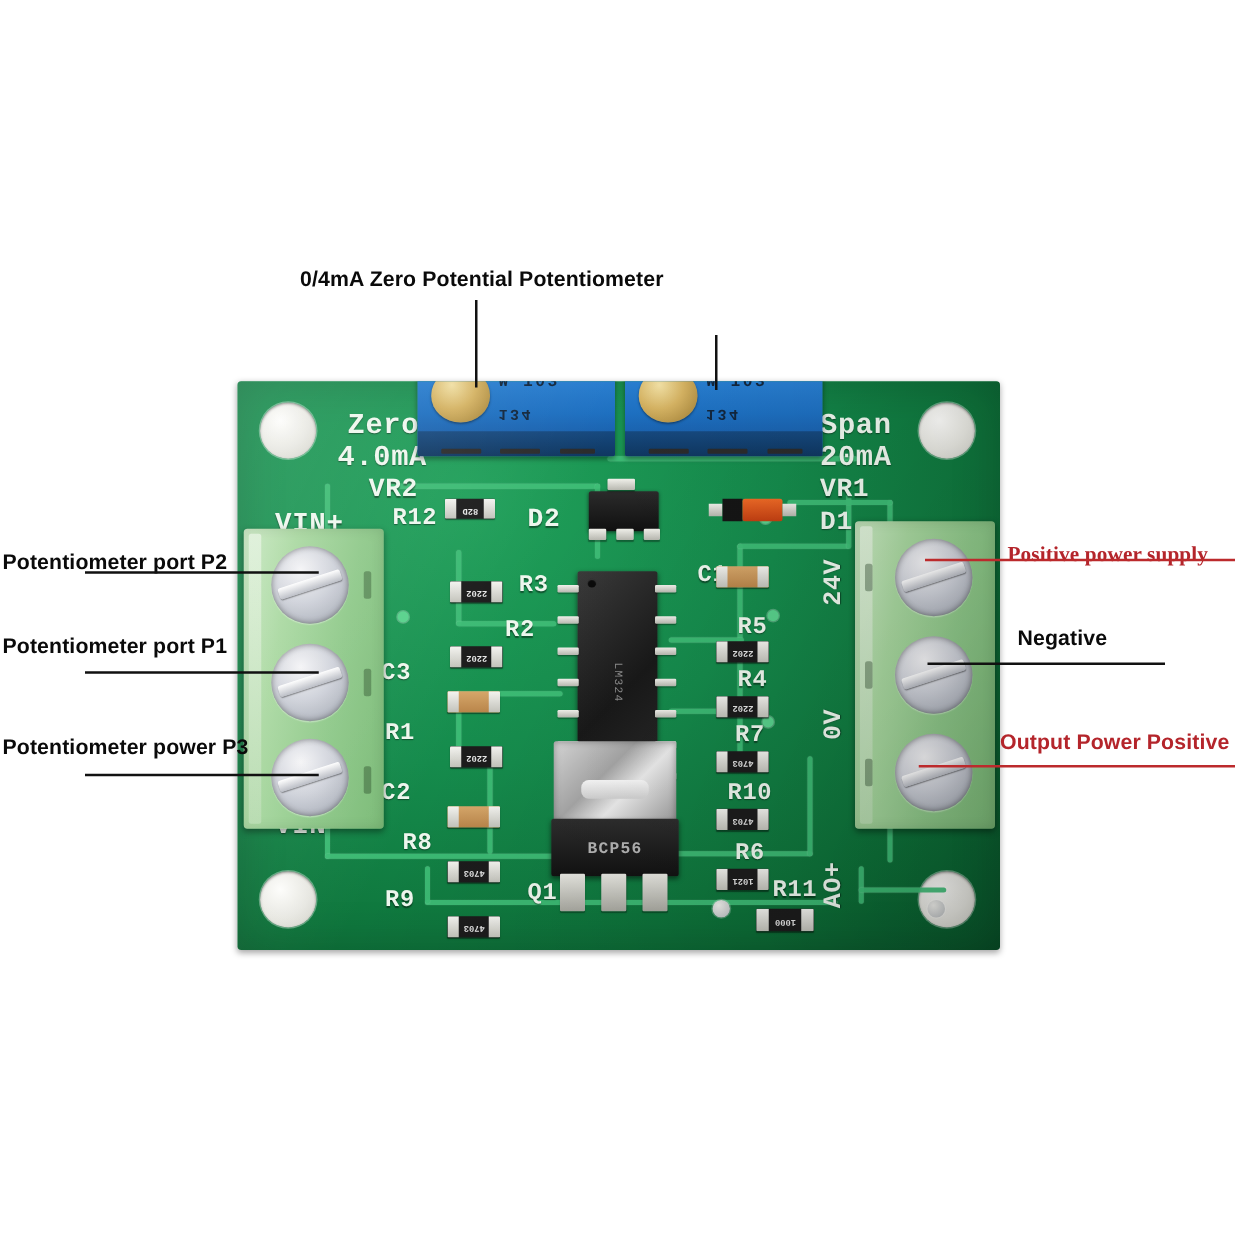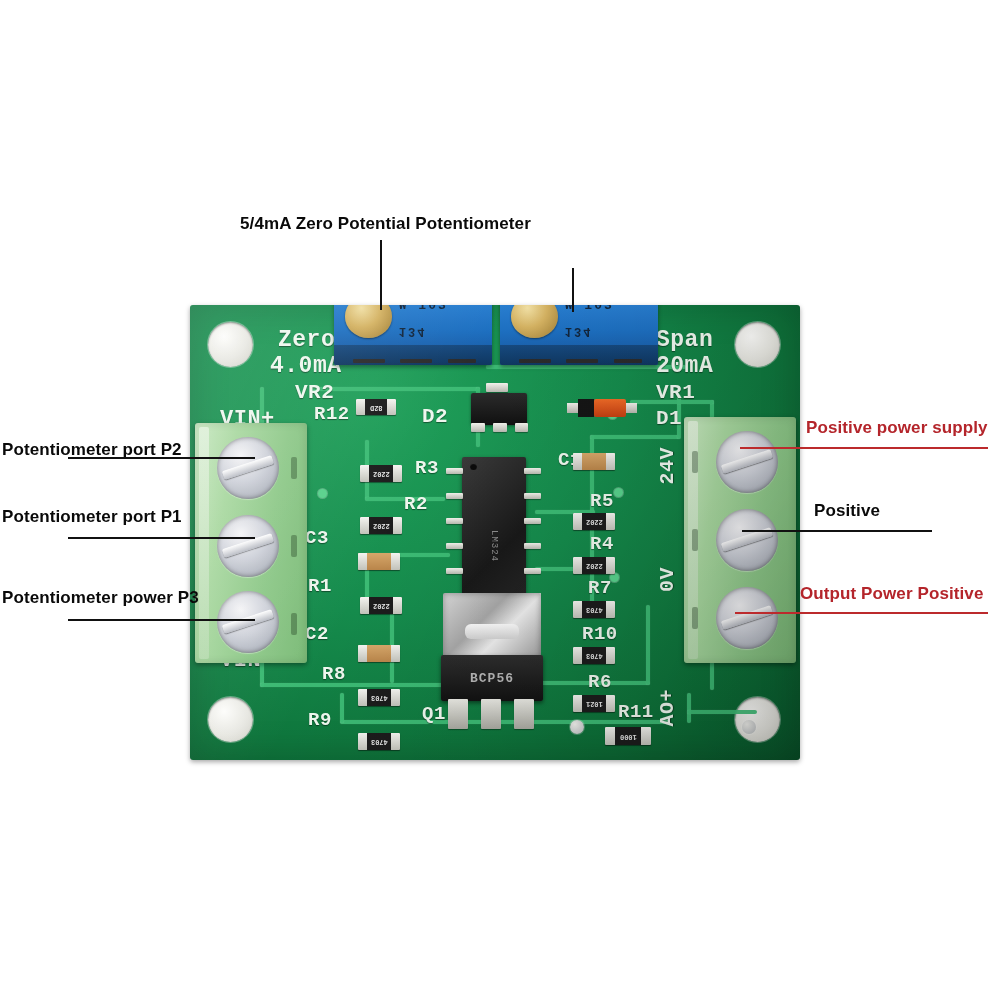--- a/index.html
+++ b/index.html
@@ -366,36 +366,36 @@
       <span class="screwhole" style="left:32px;top:92px;width:62px;height:62px;">
           <span class="slot"></span>
         </span>
       <span class="screwhole" style="left:32px;top:170px;width:62px;height:62px;">
           <span class="slot"></span>
         </span>
     </div>
 
   </div>
 
-  <div class="anno black" style="left:240px;top:215px;">5/4mA Zero Potential Potentiometer</div>
+  <div class="anno black" style="left:240px;top:215px;">0/4mA Zero Potential Potentiometer</div>
   <div class="lead v" style="left:380px;top:240px;height:70px;"></div>
 
   <div class="lead v" style="left:572px;top:268px;height:44px;"></div>
 
   <div class="anno black" style="left:2px;top:441px;">Potentiometer port P2</div>
   <div class="lead h" style="left:68px;top:457px;width:187px;"></div>
 
   <div class="anno black" style="left:2px;top:508px;">Potentiometer port P1</div>
   <div class="lead h" style="left:68px;top:537px;width:187px;"></div>
 
   <div class="anno black" style="left:2px;top:589px;">Potentiometer power P3</div>
   <div class="lead h" style="left:68px;top:619px;width:187px;"></div>
 
-  <div class="anno red" style="left:806px;top:419px;">Positive power supply</div>
+  <div class="anno red" style="left:806px;top:435px;font-family:Liberation Serif, serif;">Positive power supply</div>
   <div class="lead h red" style="left:740px;top:447px;width:248px;"></div>
 
-  <div class="anno black" style="left:814px;top:502px;">Positive</div>
+  <div class="anno black" style="left:814px;top:502px;">Negative</div>
   <div class="lead h" style="left:742px;top:530px;width:190px;"></div>
 
   <div class="anno red" style="left:800px;top:585px;">Output Power Positive</div>
   <div class="lead h red" style="left:735px;top:612px;width:253px;"></div>
 
 </div>
 
 </body></html>

